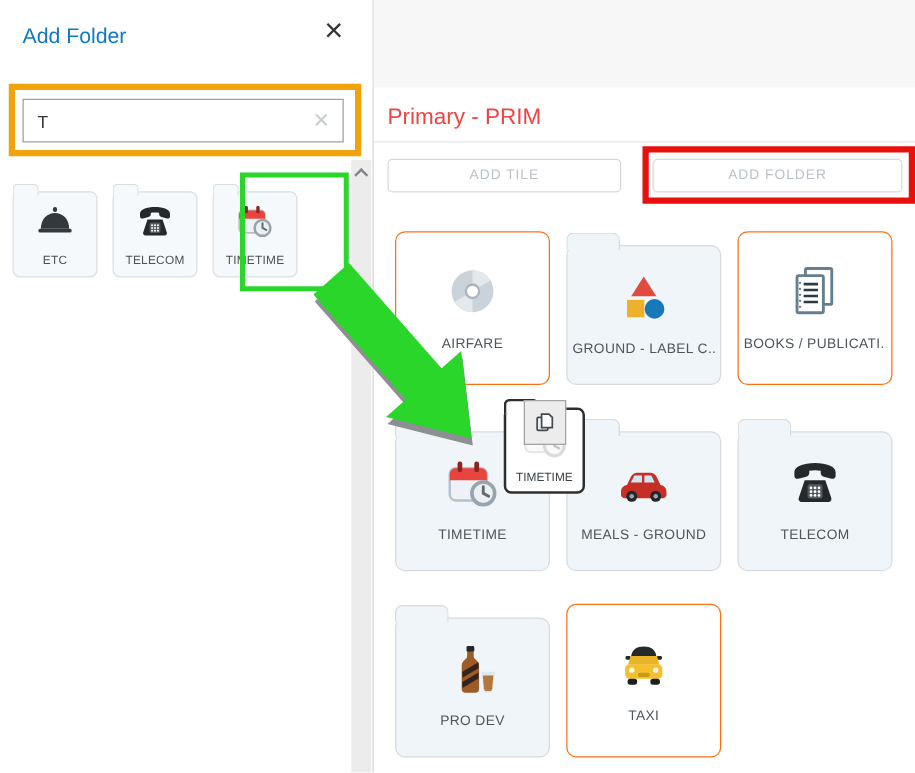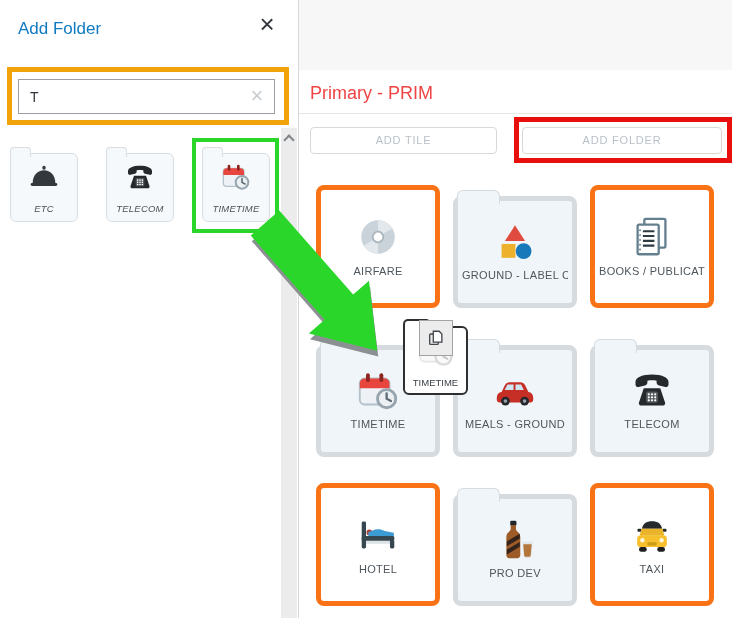--- a/index.html
+++ b/index.html
@@ -18,40 +18,40 @@
   .search-clear { position:absolute; right:7px; top:5px; width:22px; height:24px; font-size:22px;
                   line-height:24px; text-align:center; color:#c6ccd1; cursor:pointer; }
 
   
   .scroll-track { position:absolute; left:281px; top:128px; width:16px; height:490px; background:#ececec; }
   .chev-up { width:8px; height:8px; border-left:2px solid #82878b; border-top:2px solid #82878b;
              transform:rotate(45deg); margin:8px auto 0; }
 
   
   .stile-row { position:absolute; left:10px; top:153px; display:grid; grid-template-columns:repeat(3,68px);
-               column-gap:28px;font-style:italic; }
+               column-gap:12px; }
   .stile { position:relative; height:69px; background:#f6f9fb; border:1px solid #d9dee2; border-radius:6px; cursor:pointer; }
   .stile::before { content:""; position:absolute; top:-7px; left:-1px; width:19px; height:9px;
                    background:#f6f9fb; border:1px solid #d9dee2; border-bottom:none; border-radius:4px 4px 0 0; }
   .stile .ticon { position:absolute; top:7px; left:0; right:0; display:flex; justify-content:center; }
   .stile .tlabel { position:absolute; bottom:7px; left:0; right:0; text-align:center; font-size:9.5px;
                    color:#4a5257; letter-spacing:.2px; white-space:nowrap; overflow:hidden; }
   .top-strip { position:absolute; left:299px; top:0; width:433px; height:70px; background:#f7f7f8; }
   .main-title { position:absolute; left:310px; top:83px; font-size:18px; color:#ef4444; }
   .title-sep { position:absolute; left:299px; top:113px; width:433px; height:1px; background:#e7e7e7; }
   .btn { position:absolute; top:127px; height:27px; background:#fff; border:1px solid #d9d9d9; border-radius:4px;
          font-family:inherit; font-size:11px; letter-spacing:.8px; color:#b9c1c8; text-align:center;
          line-height:25px; cursor:pointer; }
   .btn-add-tile { left:310px; width:187px; }
   .btn-add-folder { left:522px; width:200px; }
 
   
   .grid { position:absolute; left:316px; top:185px; display:grid; grid-template-columns:repeat(3,124px);
           grid-auto-rows:123px; gap:26px 13px; }
-  .gtile { position:relative; height:123px; background:#fff; border:5px solid #f97316; border-radius:8px; cursor:pointer; }
+  .gtile { position:relative; height:123px; background:#fff; border:1px solid #f97316; border-radius:8px; cursor:pointer; }
   .gtile .ticon { position:absolute; top:24px; left:0; right:0; display:flex; justify-content:center; }
   .gtile .tlabel { position:absolute; bottom:26px; left:4px; right:4px; text-align:center; font-size:11px;
                    color:#4e565c; letter-spacing:.3px; white-space:nowrap; overflow:hidden; }
   .gtile.folder { height:112px; margin-top:11px; background:#f0f5f9; border-color:#d6dbdf; }
   .gtile.folder::before { content:""; position:absolute; top:-11px; left:-1px; width:41px; height:13px;
                    background:#f0f5f9; border:1px solid #d6dbdf; border-bottom:none; border-radius:6px 6px 0 0; }
   .gtile.folder .ticon { top:18px; }
   .gtile.folder .tlabel { bottom:22px; }
 
   
@@ -231,33 +231,20 @@
             <circle cx="27.5" cy="32" r="1.2"></circle>
           <circle cx="20.5" cy="35.3" r="1.2"></circle>
             <circle cx="24" cy="35.3" r="1.2"></circle>
             <circle cx="27.5" cy="35.3" r="1.2"></circle>
         </g>
       </svg>
     </span>
     <span class="tlabel">TELECOM</span>
   </div>
 
-  <div class="gtile">
-    <span class="ticon">
-      <svg viewBox="0 0 48 48" width="46" height="46">
-        <rect x="7" y="10" width="4.5" height="28" rx="1.5" fill="#37474f"></rect>
-        <rect x="11.5" y="30" width="26" height="3.2" fill="#dde3e7"></rect>
-        <rect x="7" y="25" width="34" height="5" rx="1.5" fill="#37474f"></rect>
-        <rect x="36.5" y="29" width="4.5" height="9" rx="1.5" fill="#37474f"></rect>
-        <circle cx="15" cy="21.3" r="3" fill="#a8443c"></circle>
-        <path d="M18 19.5c4-2 9-1.8 13 .3l9.5 1.8V25H14v-4z" fill="#3d9bd4"></path>
-      </svg>
-    </span>
-    <span class="tlabel">HOTEL</span>
-  </div>
 
   <div class="gtile folder">
     <span class="ticon">
       <svg viewBox="0 0 48 48" width="46" height="46">
         <rect x="19" y="4" width="6.5" height="5" rx="1.2" fill="#23262a"></rect>
         <path d="M19.5 8.5h5.5v4c0 2.8 4.5 3.6 4.5 8V40c0 1.7-1.3 3-3 3h-8.5c-1.7 0-3-1.3-3-3V20.5c0-4.4 4.5-5.2 4.5-8z" fill="#9c5b27"></path>
         <path d="M15.5 25.5 29 17.5v5l-13.5 8zM15.5 34 29 26v5l-13.5 8z" fill="#33231a"></path>
         <path d="M31.5 25.5h11l-1.3 14.6c-.1 1.6-1.5 2.9-3.1 2.9h-2.2c-1.6 0-3-1.3-3.1-2.9z" fill="#dfe7ec"></path>
         <path d="M32.6 28.5h8.8l-1 11.3c-.1 1-1 1.8-2 1.8h-2.8c-1 0-1.9-.8-2-1.8z" fill="#b4763a"></path>
       </svg>

